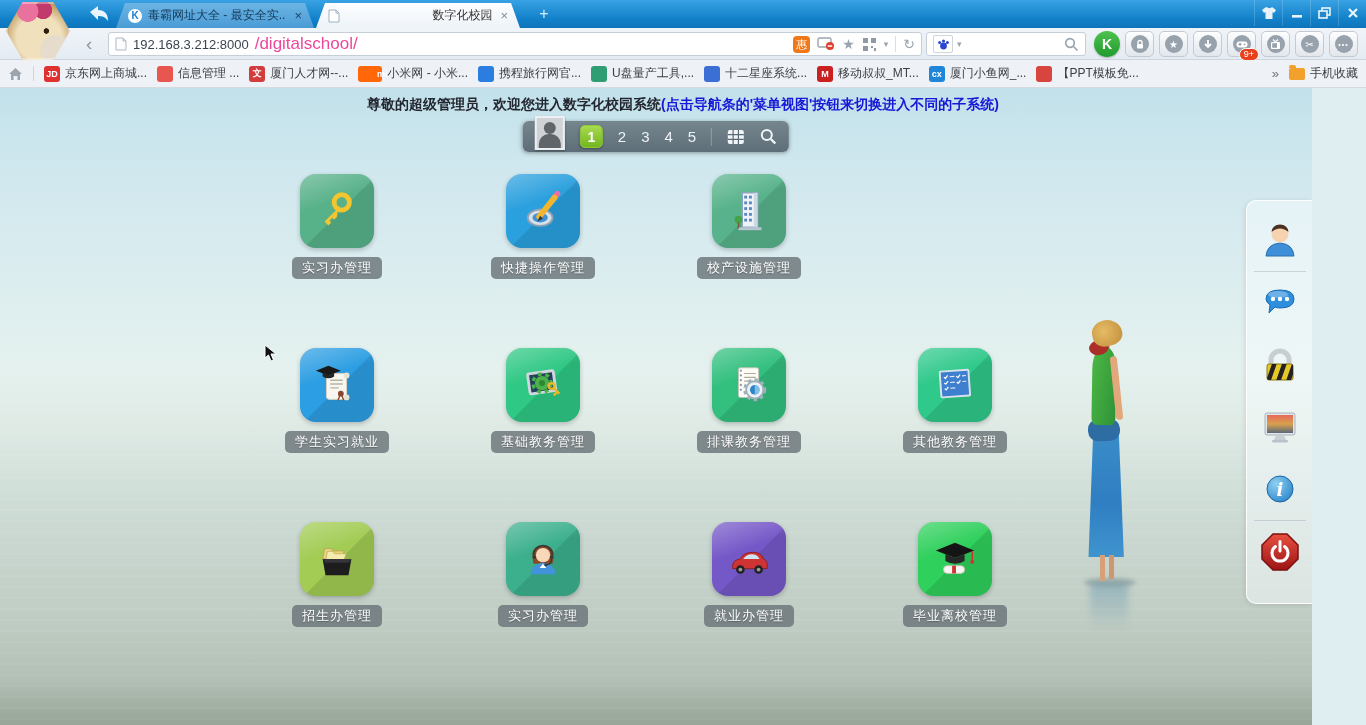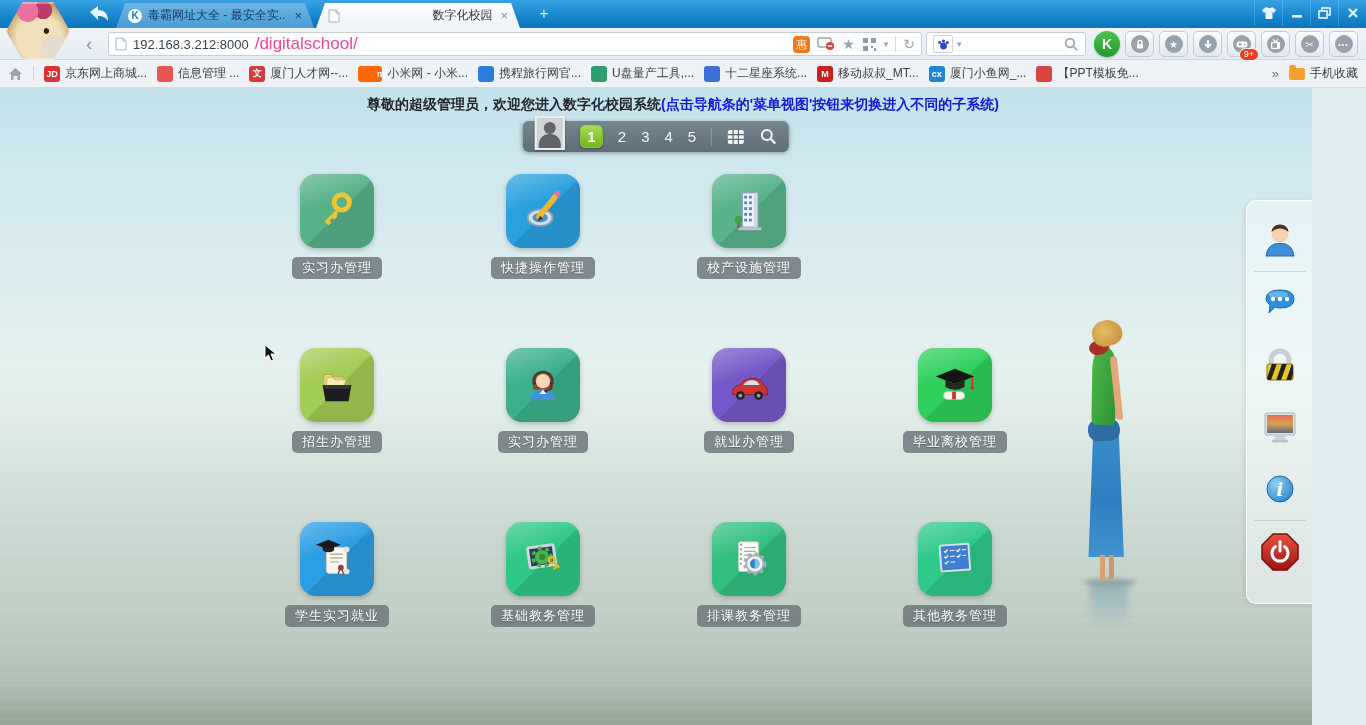--- a/index.html
+++ b/index.html
@@ -436,76 +436,20 @@
             <circle cx="13" cy="33" r="4" fill="#43a348"></circle>
             <rect x="12.2" y="36" width="1.6" height="6" fill="#7a5a34"></rect>
           </svg>
         </div>
         <div class="applabel">校产设施管理</div>
       </div>
     </div>
 
     <div class="grow">
       <div class="cell">
-        <div class="tile" style="background: rgb(162, 204, 84);">
-          <svg width="46" height="46" viewBox="0 0 48 48">
-            <path d="M11 13 h7 l1.5 2.5 h12 L29 24 H9z" fill="#e6d47e" stroke="#b8a850"></path>
-            <path d="M14 16 h6 l1.5 2.5 h12 L31 26 H12z" fill="#f4ecae" stroke="#c8b860"></path>
-            <path d="M9 24 L39 24 L36 41 L12 41 Z" fill="#1d1d1f"></path>
-            <path d="M9 24 L12 28 h24 l3-4z" fill="#35353a"></path>
-          </svg>
-        </div>
-        <div class="applabel">招生办管理</div>
-      </div>
-      <div class="cell">
-        <div class="tile" style="background: rgb(60, 176, 141);">
-          <svg width="46" height="46" viewBox="0 0 48 48">
-            <path d="M13 22 q-1-12 11-12 q12 0 11 12 l-1 7 h-20z" fill="#8a4a22"></path>
-            <circle cx="24" cy="20" r="7.5" fill="#f8d8b8"></circle>
-            <path d="M24 28 q-12 1-13 12 h26 q-1-11-13-12z" fill="#4392dc"></path>
-            <path d="M24 29 l-3.5 4.5 h7z" fill="#fff"></path>
-            <path d="M14 20 a10 10 0 0 1 20 0" fill="none" stroke="#3a3a3a" stroke-width="2"></path>
-            <circle cx="15" cy="22" r="2" fill="#3a3a3a"></circle>
-              <circle cx="33" cy="22" r="2" fill="#3a3a3a"></circle>
-            <path d="M33 24 q0 6-6 6" fill="none" stroke="#3a3a3a" stroke-width="1.5"></path>
-            <circle cx="27" cy="30" r="1.6" fill="#3a3a3a"></circle>
-          </svg>
-        </div>
-        <div class="applabel">实习办管理</div>
-      </div>
-      <div class="cell">
-        <div class="tile" style="background: rgb(117, 88, 200);">
-          <svg width="46" height="46" viewBox="0 0 48 48">
-            <path d="M7 31 q0-6 8-7 q3-7 13-7 q9 0 11 7 q4 1 4 7 v3 H7z" fill="#cf3333" stroke="#8f1f1f"></path>
-            <path d="M18 24 q3-5 9-5 q6 0 8 5z" fill="#cfe4f2"></path>
-            <circle cx="15" cy="35" r="4.5" fill="#222"></circle>
-              <circle cx="15" cy="35" r="2" fill="#999"></circle>
-            <circle cx="34" cy="35" r="4.5" fill="#222"></circle>
-              <circle cx="34" cy="35" r="2" fill="#999"></circle>
-          </svg>
-        </div>
-        <div class="applabel">就业办管理</div>
-      </div>
-      <div class="cell">
-        <div class="tile" style="background: rgb(47, 208, 92);">
-          <svg width="46" height="46" viewBox="0 0 48 48">
-            <polygon points="24,7 44,15 24,23 4,15" fill="#151515"></polygon>
-            <path d="M14 19 v7 q10 6 20 0 v-7 l-10 4z" fill="#262626"></path>
-            <path d="M42 16 v10" stroke="#d03030" stroke-width="1.5"></path>
-            <circle cx="42" cy="27" r="2" fill="#d03030"></circle>
-            <rect x="12" y="31" width="22" height="8" rx="4" fill="#f6f6f2" stroke="#c9c4b4"></rect>
-            <rect x="21" y="31" width="4" height="8" fill="#cf3333"></rect>
-          </svg>
-        </div>
-        <div class="applabel">毕业离校管理</div>
-      </div>
-    </div>
-
-    <div class="grow">
-      <div class="cell">
         <div class="tile" style="background: rgb(44, 158, 227);">
           <svg width="46" height="46" viewBox="0 0 48 48">
             <rect x="13" y="12" width="21" height="27" rx="3" fill="#f8f6f0" stroke="#d8d0bc"></rect>
             <circle cx="34" cy="14" r="3" fill="#e8e2d2"></circle>
               <circle cx="34" cy="37" r="3" fill="#e8e2d2"></circle>
             <path d="M17 19 h13 M17 23 h13 M17 27 h9" stroke="#b8b2a0" stroke-width="1.4"></path>
             <circle cx="28" cy="33" r="3" fill="#8a4630"></circle>
             <path d="M27 35 l-2 5 M29 35 l2 5" stroke="#8a4630" stroke-width="1.4"></path>
             <polygon points="15,4 28,9 15,14 2,9" fill="#181818"></polygon>
             <path d="M9 11 v4 q6 4 12 0 v-4 l-6 2.5z" fill="#242424"></path>
@@ -564,20 +508,76 @@
               </g>
               <g stroke="rgba(255,255,255,.85)" stroke-width="1.1">
                 <path d="M19 15 h5 M19 21 h5 M19 27 h5 M32 15 h4 M32 21 h4"></path>
               </g>
             </g>
           </svg>
         </div>
         <div class="applabel">其他教务管理</div>
       </div>
     </div>
+
+    <div class="grow">
+      <div class="cell">
+        <div class="tile" style="background: rgb(162, 204, 84);">
+          <svg width="46" height="46" viewBox="0 0 48 48">
+            <path d="M11 13 h7 l1.5 2.5 h12 L29 24 H9z" fill="#e6d47e" stroke="#b8a850"></path>
+            <path d="M14 16 h6 l1.5 2.5 h12 L31 26 H12z" fill="#f4ecae" stroke="#c8b860"></path>
+            <path d="M9 24 L39 24 L36 41 L12 41 Z" fill="#1d1d1f"></path>
+            <path d="M9 24 L12 28 h24 l3-4z" fill="#35353a"></path>
+          </svg>
+        </div>
+        <div class="applabel">招生办管理</div>
+      </div>
+      <div class="cell">
+        <div class="tile" style="background: rgb(60, 176, 141);">
+          <svg width="46" height="46" viewBox="0 0 48 48">
+            <path d="M13 22 q-1-12 11-12 q12 0 11 12 l-1 7 h-20z" fill="#8a4a22"></path>
+            <circle cx="24" cy="20" r="7.5" fill="#f8d8b8"></circle>
+            <path d="M24 28 q-12 1-13 12 h26 q-1-11-13-12z" fill="#4392dc"></path>
+            <path d="M24 29 l-3.5 4.5 h7z" fill="#fff"></path>
+            <path d="M14 20 a10 10 0 0 1 20 0" fill="none" stroke="#3a3a3a" stroke-width="2"></path>
+            <circle cx="15" cy="22" r="2" fill="#3a3a3a"></circle>
+              <circle cx="33" cy="22" r="2" fill="#3a3a3a"></circle>
+            <path d="M33 24 q0 6-6 6" fill="none" stroke="#3a3a3a" stroke-width="1.5"></path>
+            <circle cx="27" cy="30" r="1.6" fill="#3a3a3a"></circle>
+          </svg>
+        </div>
+        <div class="applabel">实习办管理</div>
+      </div>
+      <div class="cell">
+        <div class="tile" style="background: rgb(117, 88, 200);">
+          <svg width="46" height="46" viewBox="0 0 48 48">
+            <path d="M7 31 q0-6 8-7 q3-7 13-7 q9 0 11 7 q4 1 4 7 v3 H7z" fill="#cf3333" stroke="#8f1f1f"></path>
+            <path d="M18 24 q3-5 9-5 q6 0 8 5z" fill="#cfe4f2"></path>
+            <circle cx="15" cy="35" r="4.5" fill="#222"></circle>
+              <circle cx="15" cy="35" r="2" fill="#999"></circle>
+            <circle cx="34" cy="35" r="4.5" fill="#222"></circle>
+              <circle cx="34" cy="35" r="2" fill="#999"></circle>
+          </svg>
+        </div>
+        <div class="applabel">就业办管理</div>
+      </div>
+      <div class="cell">
+        <div class="tile" style="background: rgb(47, 208, 92);">
+          <svg width="46" height="46" viewBox="0 0 48 48">
+            <polygon points="24,7 44,15 24,23 4,15" fill="#151515"></polygon>
+            <path d="M14 19 v7 q10 6 20 0 v-7 l-10 4z" fill="#262626"></path>
+            <path d="M42 16 v10" stroke="#d03030" stroke-width="1.5"></path>
+            <circle cx="42" cy="27" r="2" fill="#d03030"></circle>
+            <rect x="12" y="31" width="22" height="8" rx="4" fill="#f6f6f2" stroke="#c9c4b4"></rect>
+            <rect x="21" y="31" width="4" height="8" fill="#cf3333"></rect>
+          </svg>
+        </div>
+        <div class="applabel">毕业离校管理</div>
+      </div>
+    </div>
   </div>
 
   <div class="side">
     <div class="sitem">
       <svg width="44" height="44" viewBox="0 0 44 44">
         <path d="M22 25 q-13 1-14 13 h28 q-1-12-14-13z" fill="#3f8fd8" stroke="#2a6fb0"></path>
         <circle cx="22" cy="16" r="8.5" fill="#f6d2ae"></circle>
         <path d="M13.5 14 q1-7.5 8.5-7.5 q7.5 0 8.5 7.5 q-4-3.5-8.5-3.5 q-4.5 0-8.5 3.5z" fill="#4a3020"></path>
       </svg>
     </div>

